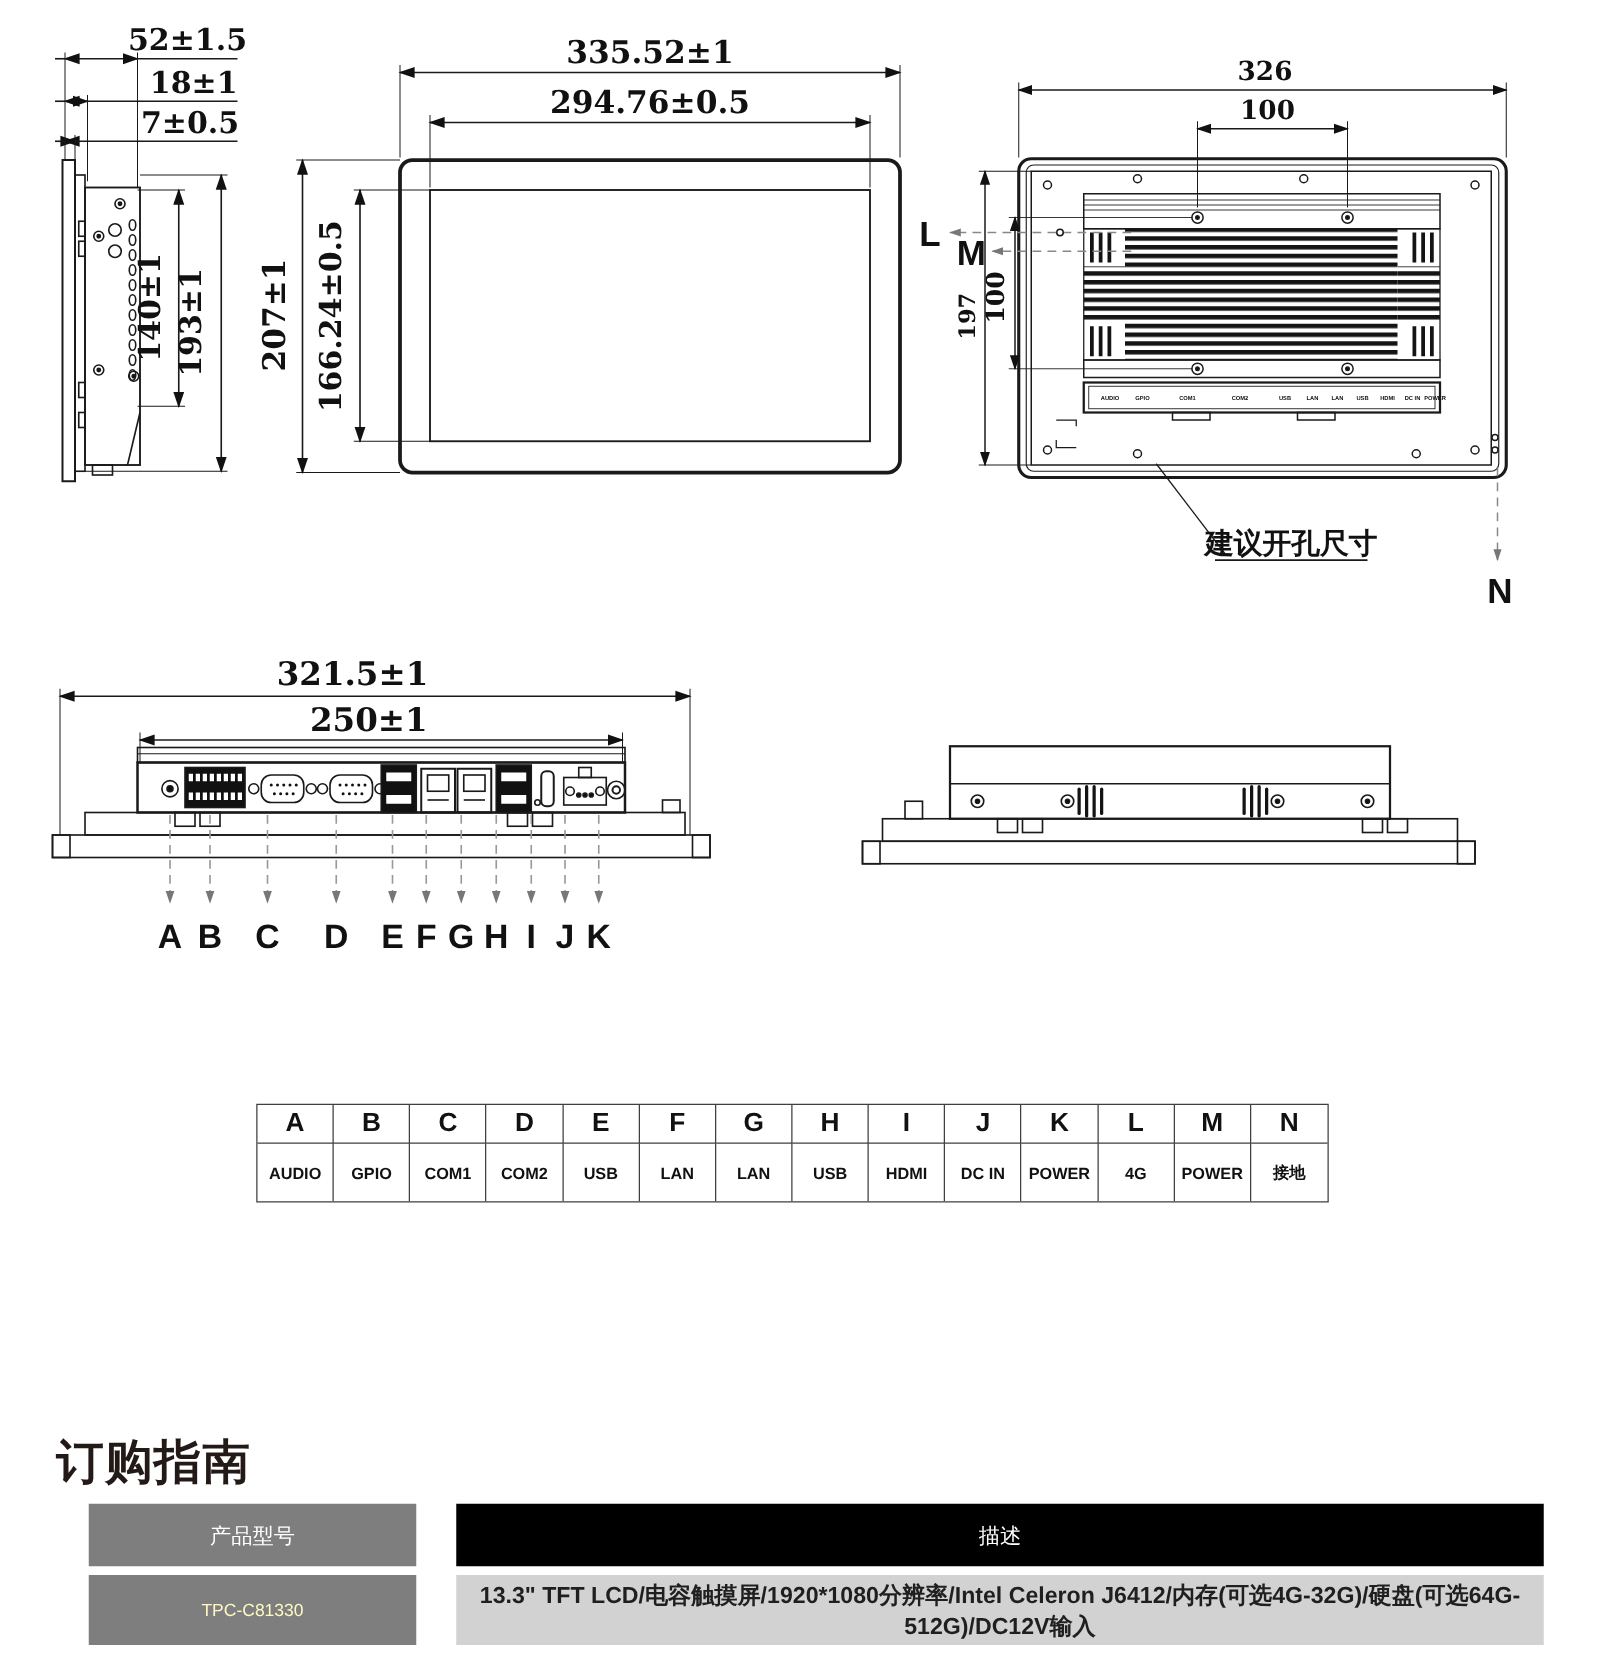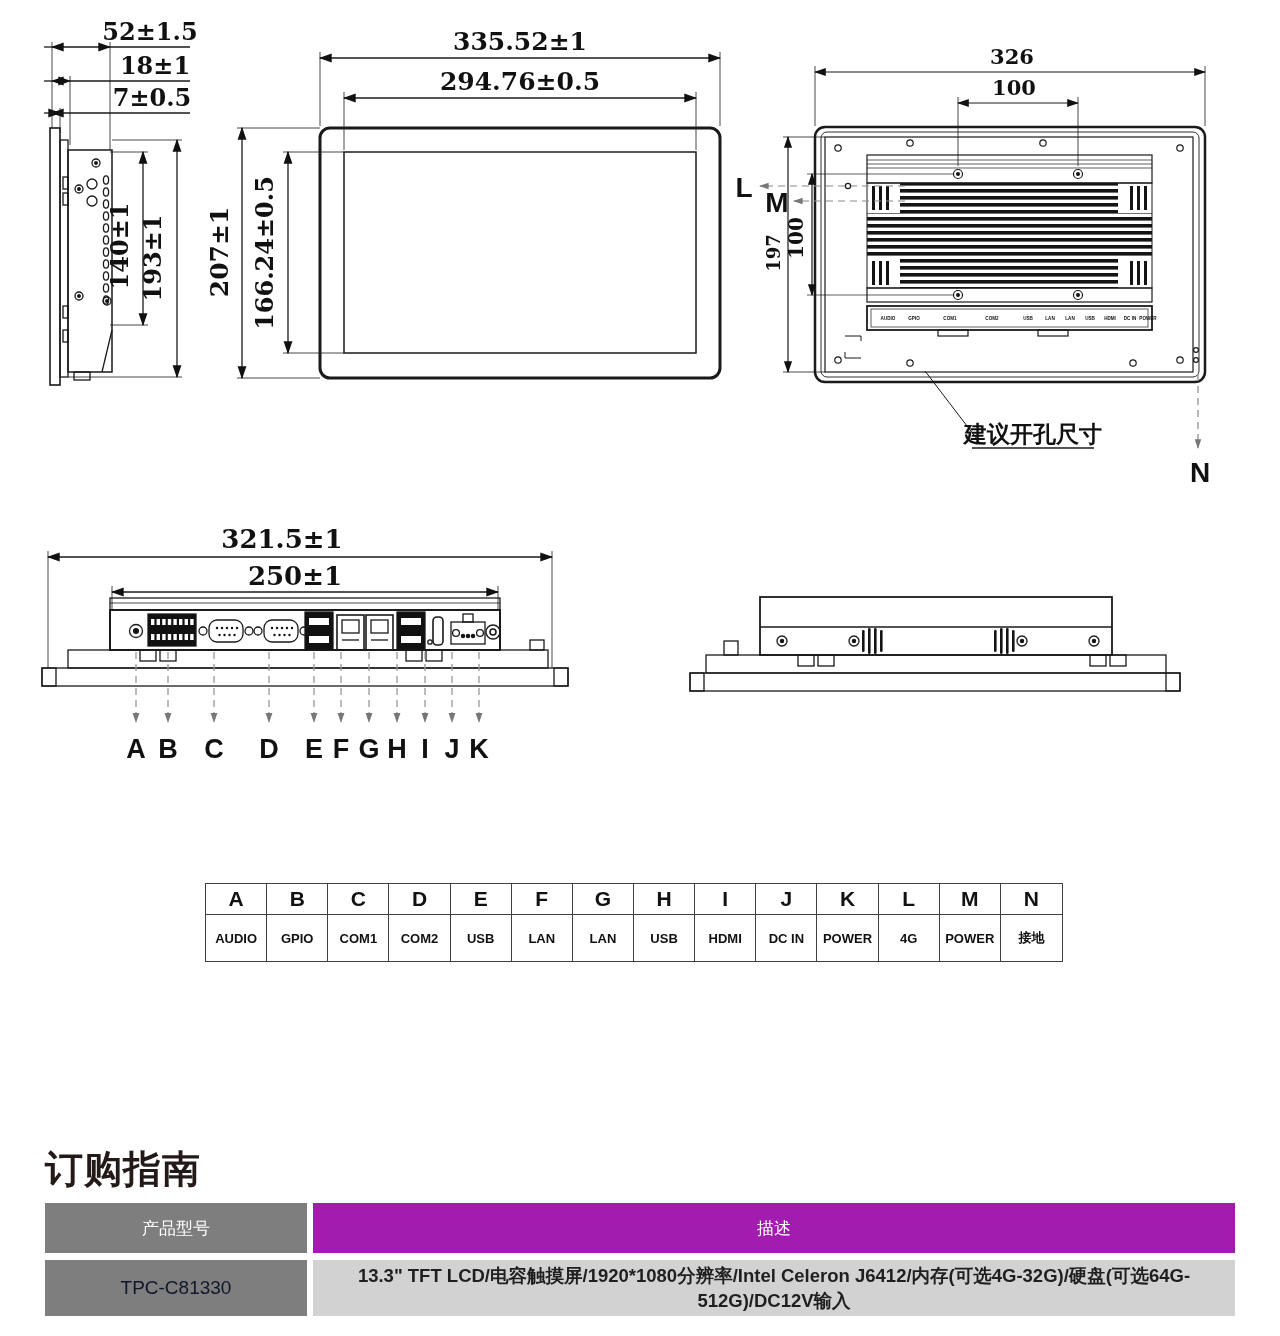--- a/index.html
+++ b/index.html
@@ -21,25 +21,25 @@
   .pt-cell:nth-child(14n){border-right:none;}
   .pt-letter{height:30px;font-size:21px;font-weight:bold;border-bottom:1px solid #3f3f3f;}
   .pt-name{height:46px;font-size:13px;font-weight:bold;letter-spacing:0px;}
 
   
   .og-title{position:absolute;left:45px;top:1144px;font-size:38px;font-weight:bold;
       color:#231a17;letter-spacing:1px;}
   .og-table{position:absolute;left:45px;top:1203px;width:1190px;}
   .og-row{display:flex;gap:6px;}
   .og-row + .og-row{margin-top:7px;}
-  .og-cell{display:flex;align-items:center;justify-content:center;text-align:center;}
+  .og-cell{display:flex;align-items:center;justify-content:center;text-align:center;margin-left:26px;}
   .og-col1{width:262px;flex:0 0 262px;}
   .og-col2{flex:1;}
   .og-head{height:50px;color:#ffffff;font-size:17px;}
-  .og-model{height:56px;color:#0f172a;font-size:19px;text-align:center;}
+  .og-model{height:56px;color:#fef9c3;font-size:14px;text-align:center;}
   .og-desc{height:56px;color:#1f1f1f;font-size:18.5px;font-weight:bold;}
 </style>
 </head>
 <body>
 
 <div class="canvas">
 
 <svg class="drawings" width="1280" height="880" viewBox="0 0 1280 880">
   <defs>
     <marker id="arr" viewBox="0 0 10 10" refX="9" refY="5" markerWidth="10" markerHeight="10" orient="auto-start-reverse">
@@ -457,21 +457,21 @@
   <div class="pt-cell pt-name">4G</div>
   <div class="pt-cell pt-name">POWER</div>
   <div class="pt-cell pt-name">接地</div>
 </div>
 
 <div class="og-title">订购指南</div>
 
 <div class="og-table">
   <div class="og-row">
     <div class="og-cell og-col1 og-head" style="background: rgb(126, 126, 126);">产品型号</div>
-    <div class="og-cell og-col2 og-head" style="background: #a21caf;">描述</div>
+    <div class="og-cell og-col2 og-head" style="background: #000000;">描述</div>
   </div>
   <div class="og-row">
     <div class="og-cell og-col1 og-model" style="background: rgb(126, 126, 126);">TPC-C81330</div>
     <div class="og-cell og-col2 og-desc" style="background: rgb(210, 210, 210);">13.3" TFT LCD/电容触摸屏/1920*1080分辨率/Intel Celeron J6412/内存(可选4G-32G)/硬盘(可选64G-512G)/DC12V输入</div>
   </div>
 </div>
 
 </div>
 
 </body></html>

